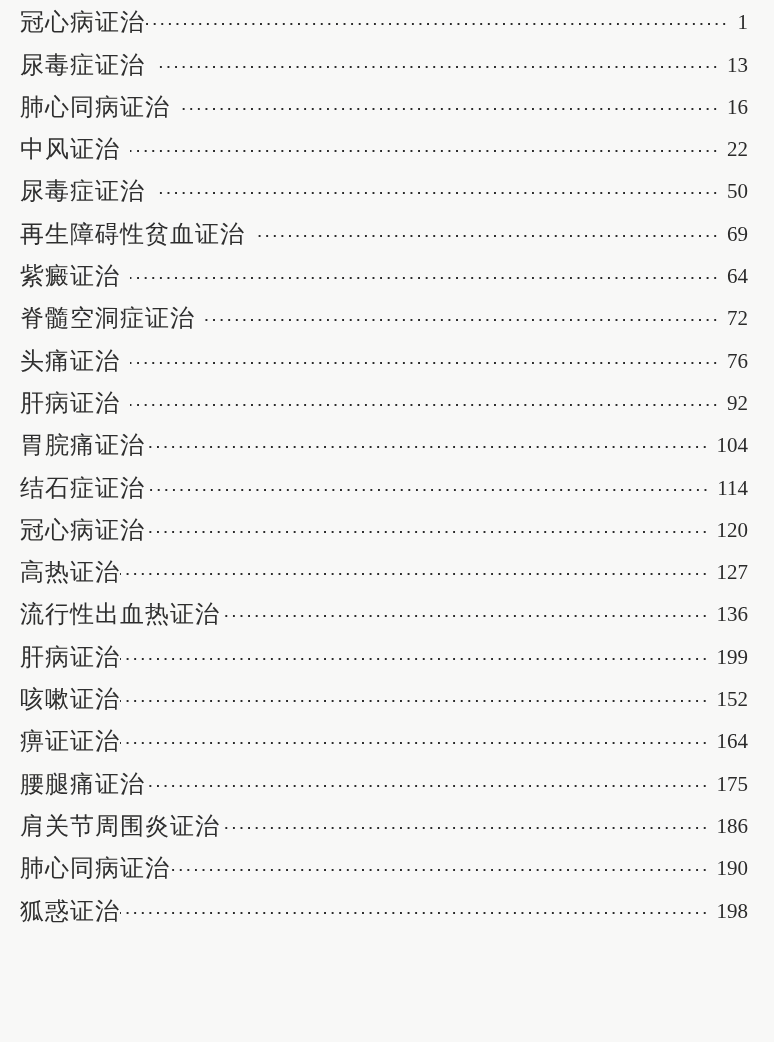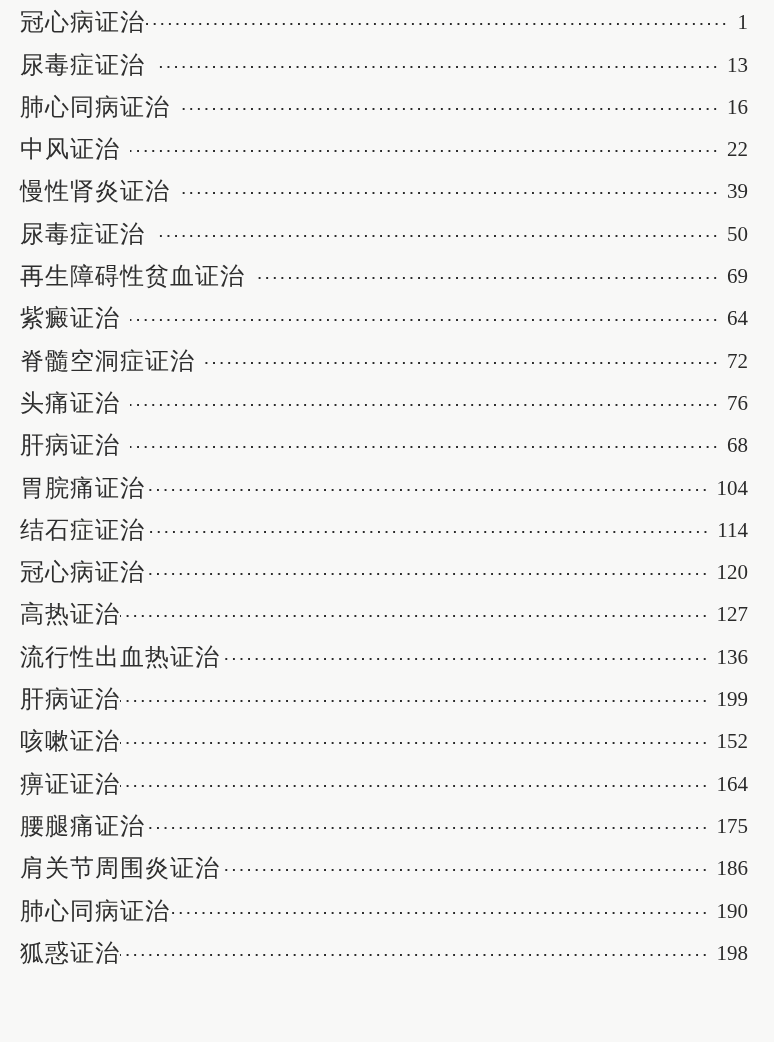--- a/index.html
+++ b/index.html
@@ -78,25 +78,20 @@
     <span class="toc-title spaced">肺心同病证治</span>
     <span class="toc-leader"></span>
     <span class="toc-page">16</span>
   </div>
     <div class="toc-row">
     <span class="toc-title spaced">中风证治</span>
     <span class="toc-leader"></span>
     <span class="toc-page">22</span>
   </div>
     <div class="toc-row">
-    <span class="toc-title spaced">慢性肾炎证治</span>
-    <span class="toc-leader"></span>
-    <span class="toc-page">39</span>
-  </div>
-    <div class="toc-row">
     <span class="toc-title spaced">尿毒症证治</span>
     <span class="toc-leader"></span>
     <span class="toc-page">50</span>
   </div>
     <div class="toc-row">
     <span class="toc-title spaced">再生障碍性贫血证治</span>
     <span class="toc-leader"></span>
     <span class="toc-page">69</span>
   </div>
     <div class="toc-row">
@@ -110,21 +105,21 @@
     <span class="toc-page">72</span>
   </div>
     <div class="toc-row">
     <span class="toc-title spaced">头痛证治</span>
     <span class="toc-leader"></span>
     <span class="toc-page">76</span>
   </div>
     <div class="toc-row">
     <span class="toc-title spaced">肝病证治</span>
     <span class="toc-leader"></span>
-    <span class="toc-page">68</span>
+    <span class="toc-page">92</span>
   </div>
     <div class="toc-row">
     <span class="toc-title">胃脘痛证治</span>
     <span class="toc-leader"></span>
     <span class="toc-page">104</span>
   </div>
     <div class="toc-row">
     <span class="toc-title">结石症证治</span>
     <span class="toc-leader"></span>
     <span class="toc-page">114</span>

